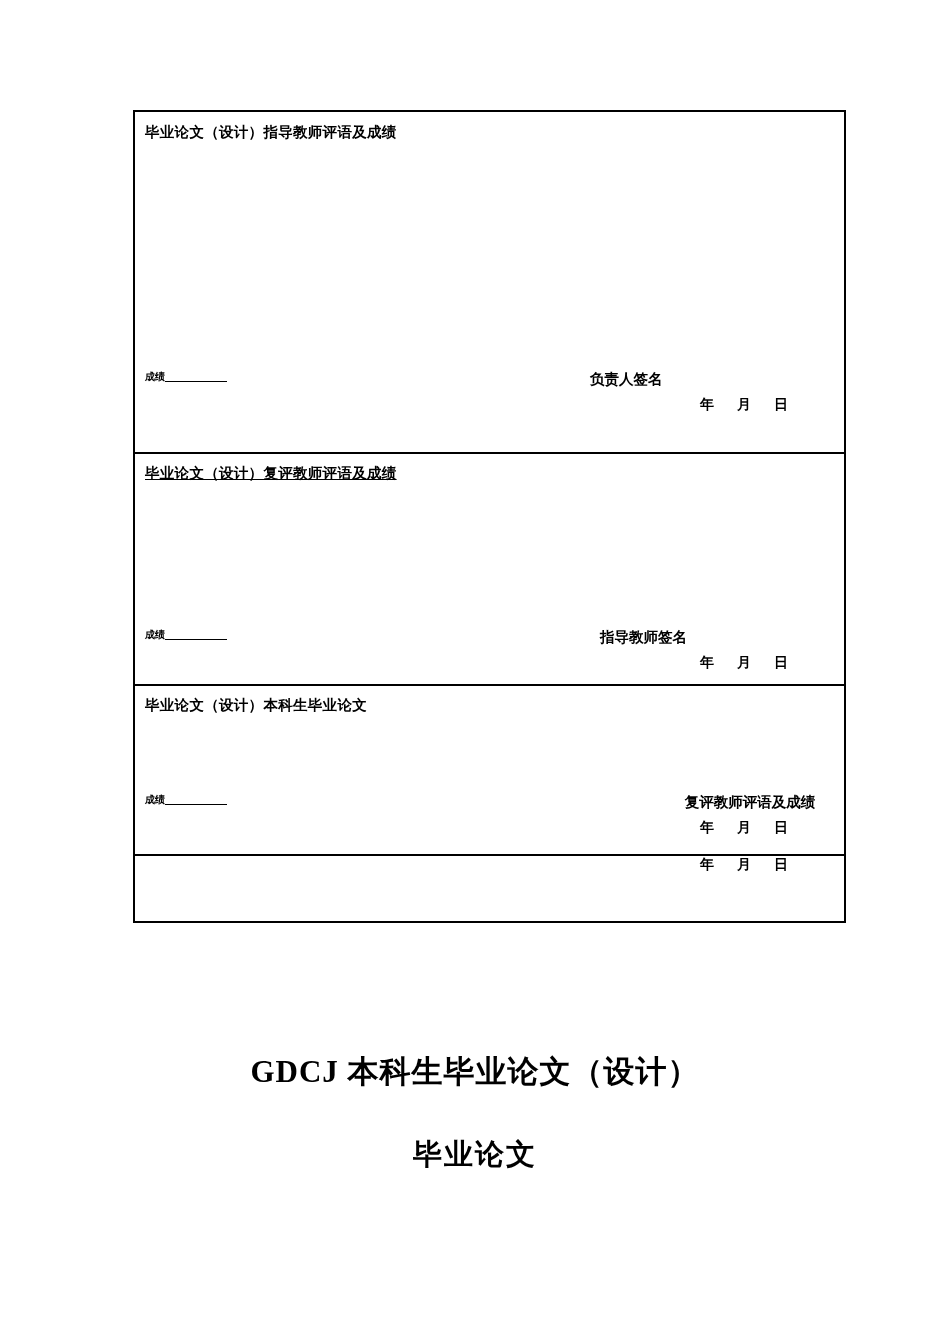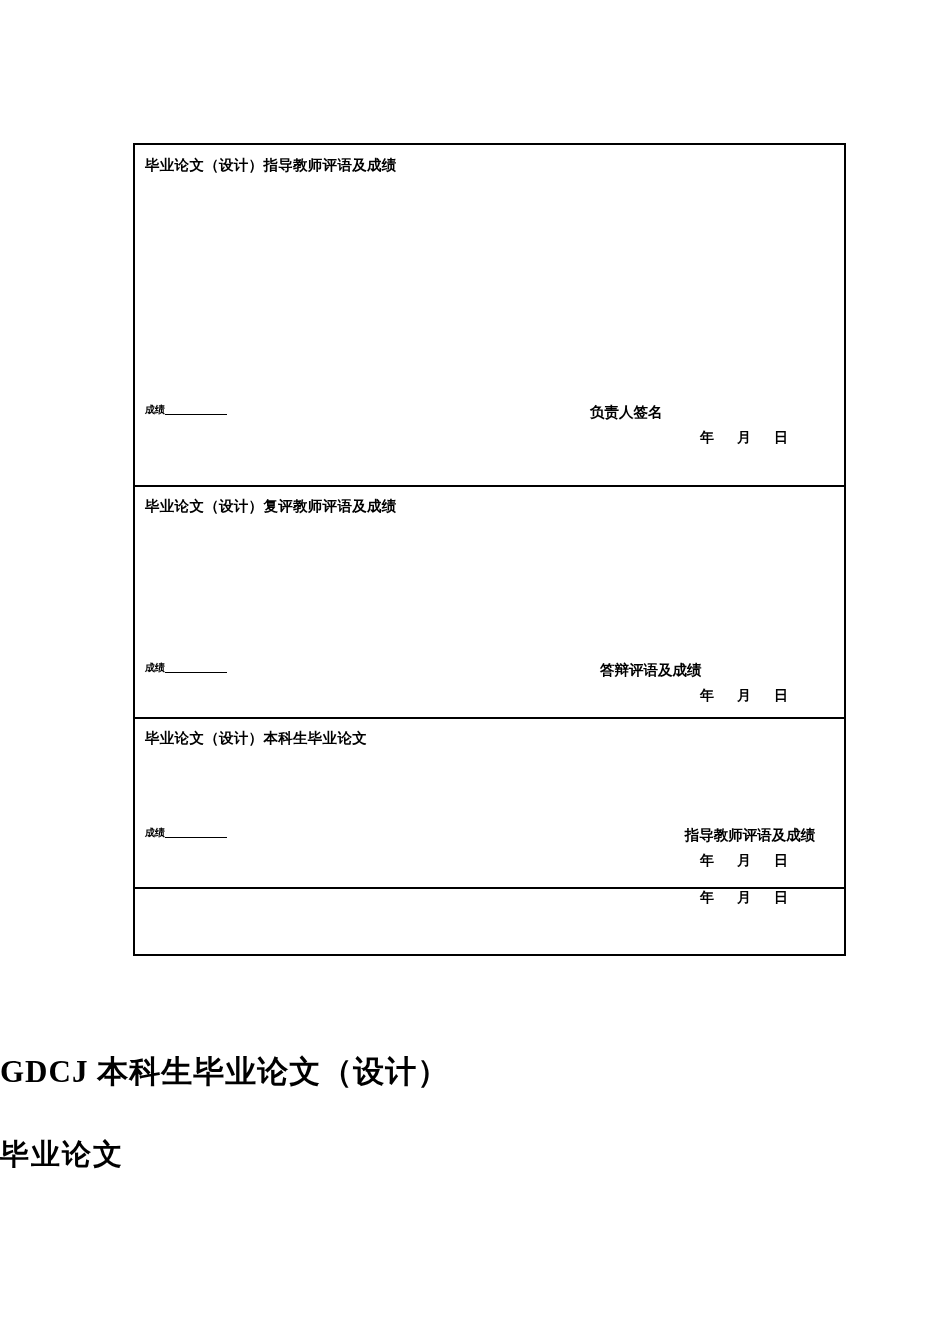--- a/index.html
+++ b/index.html
@@ -21,21 +21,20 @@
     height: 1344px;
     box-sizing: border-box;
   }
   .eval-table {
     position: absolute;
     left: 133px;
     top: 110px;
     width: 713px;
     border: 2px solid #000000;
     box-sizing: border-box;
-    margin-top: 33px;
   }
   .eval-block {
     position: relative;
     box-sizing: border-box;
     border-bottom: 2px solid #000000;
   }
   .eval-block.last {
     border-bottom: none;
   }
   .block-title {
@@ -87,21 +86,21 @@
   }
   .date-label .gap {
     width: 22px;
   }
 
   
   #block-advisor { height: 342px; }
   #block-advisor .block-title { padding-top: 11px; }
   #block-advisor .sig-row { margin-top: 228px; }
 
-  #block-review { height: 232px; }
+  #block-review { height: 232px; text-decoration: underline; }
   #block-review .sig-row { margin-top: 145px; }
 
   #block-defense { height: 170px; }
   #block-defense .sig-row { margin-top: 78px; }
 
   #block-total { height: 65px; }
   #block-total .total-row { position: relative; height: 26px; margin-top: 20px; }
   #block-total .total-label {
     position: absolute;
     left: 10px;
@@ -115,21 +114,21 @@
     width: 58px;
     vertical-align: -2px;
     margin-left: 6px;
   }
 
   .heading-area {
     position: absolute;
     left: 0;
     top: 1050px;
     width: 950px;
-    text-align: left;
+    text-align: center;
   }
   .doc-title {
     font-family: "Liberation Serif", serif;
     font-size: 31px;
     font-weight: bold;
     letter-spacing: 1px;
     line-height: 1.4;
   }
   .doc-subtitle {
     font-family: "Liberation Sans", sans-serif;
@@ -158,35 +157,35 @@
           <span>年</span><span class="gap"></span><span>月</span><span class="gap"></span><span>日</span>
         </div>
       </div>
     </div>
 
     <div class="eval-block" id="block-review">
       <div class="block-title">毕业论文（设计）复评教师评语及成绩</div>
       <div class="block-body"></div>
       <div class="sig-row">
         <div class="grade-label"><span>成绩</span><span class="blank"></span></div>
-        <div class="sign-label" style="left: 465px;">答辩评语及成绩</div>
+        <div class="sign-label" style="left: 465px;">指导教师签名</div>
       </div>
       <div class="date-row">
         <div class="date-label" style="left: 565px;">
           <span>年</span><span class="gap"></span><span>月</span><span class="gap"></span><span>日</span>
         </div>
       </div>
     </div>
 
     <div class="eval-block" id="block-defense">
       <div class="block-title">毕业论文（设计）本科生毕业论文</div>
       <div class="block-body"></div>
       <div class="sig-row">
         <div class="grade-label"><span>成绩</span><span class="blank"></span></div>
-        <div class="sign-label" style="left: 615px; transform: translateX(-50%);">指导教师评语及成绩</div>
+        <div class="sign-label" style="left: 615px; transform: translateX(-50%);">复评教师评语及成绩</div>
       </div>
       <div class="date-row">
         <div class="date-label" style="left: 565px;">
           <span>年</span><span class="gap"></span><span>月</span><span class="gap"></span><span>日</span>
         </div>
       </div>
     </div>
 
     <div class="eval-block last" id="block-total">
       <div class="date-row">

